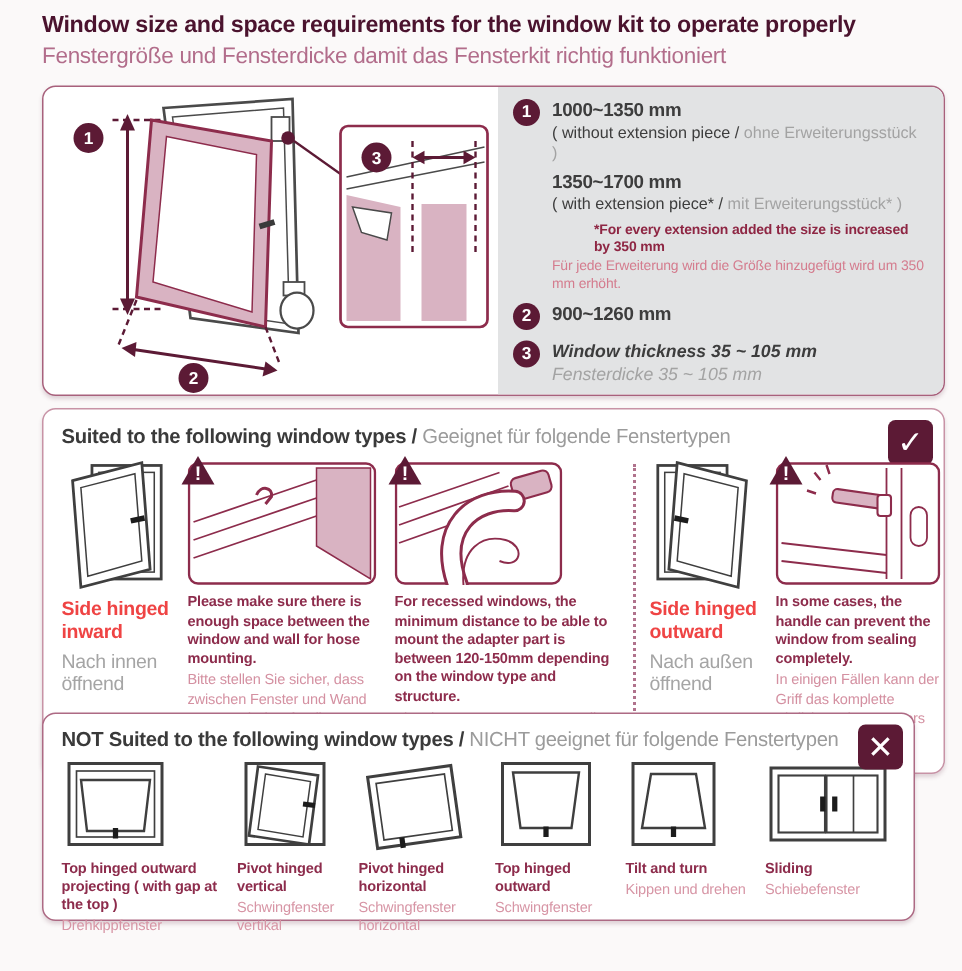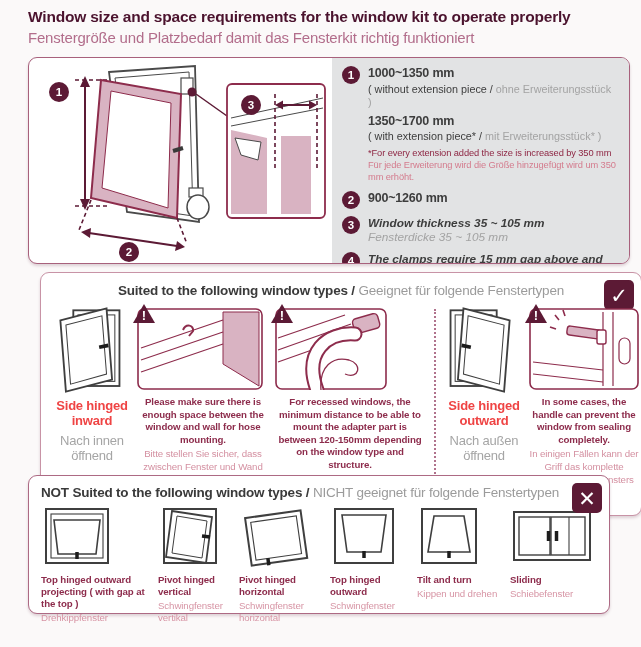--- a/index.html
+++ b/index.html
@@ -24,27 +24,27 @@
   #p1-right{flex:1;background:#e2e3e4;padding:8px 12px 4px 10px;border-radius:0 7px 7px 0;}
   .spec{display:flex;gap:8px;margin-bottom:7px;}
   .badge{width:18px;height:18px;border-radius:50%;background:#5c1a35;color:#fff;
          font-size:11.5px;font-weight:bold;display:flex;align-items:center;justify-content:center;
          flex:0 0 18px;margin-top:0;}
   .spec-body{font-size:12px;color:#3d3d3d;line-height:1.25;}
   .mm{font-size:12.5px;font-weight:bold;color:#3d3d3d;letter-spacing:-0.2px;}
   .paren{font-size:10.8px;color:#3d3d3d;margin-top:1px;}
   .gray{color:#a3a3a3;}
   .mm2{margin-top:4px;}
-  .note-en{font-size:9.3px;font-weight:normal;color:#8e2643;margin-top:4px;letter-spacing:-0.1px;}
+  .note-en{font-size:9.3px;font-weight:bold;color:#8e2643;margin-top:4px;letter-spacing:-0.1px;margin-left:28px;}
   .note-de{font-size:9.3px;color:#d47c8e;margin-top:1px;letter-spacing:-0.1px;}
   .spec-inline-en{font-weight:bold;font-size:11.8px;font-style:italic;}
   .spec-inline-de{color:#a3a3a3;font-size:11.8px;font-style:italic;}
 
   
-  #p2{left:40px;top:272px;width:602px;height:244px;border:1px solid #c893a6;padding:10px 12px;text-align:center;}
+  #p2{left:28px;top:272px;width:602px;height:244px;border:1px solid #c893a6;padding:10px 12px;}
   #p3{left:28px;top:475px;width:582px;height:139px;border:1.2px solid #ad6a84;padding:9px 12px;}
   .sec-hdr{font-size:13.5px;letter-spacing:-0.2px;}
   .sec-hdr .en{font-weight:bold;color:#3a3a3a;}
   .sec-hdr .de{color:#9b9b9b;}
   .markbox{position:absolute;top:7px;right:7px;width:30px;height:30px;background:#5c1a35;
            border-radius:5px;color:#fff;display:flex;align-items:center;justify-content:center;
            font-size:21px;line-height:1;}
 
   
   .suited-row{display:flex;margin-top:7px;gap:6px;}
@@ -73,21 +73,21 @@
   .ns5{width:88px;flex:0 0 88px;}
   .ns6{flex:1;}
   .ns-en{font-size:9.7px;font-weight:bold;color:#8d2c4c;line-height:1.25;margin-top:6px;letter-spacing:-0.1px;}
   .ns-de{font-size:9.7px;color:#d795a5;line-height:1.25;margin-top:2px;letter-spacing:-0.1px;}
 </style>
 </head>
 <body>
 
 <div class="hdr">
   <div class="en">Window size and space requirements for the window kit to operate properly</div>
-  <div class="de">Fenstergröße und Platzbedarf damit das Fensterkit richtig funktioniert</div>
+  <div class="de">Fenstergröße und Fensterdicke damit das Fensterkit richtig funktioniert</div>
 </div>
 
 <div class="panel" id="p1">
   <div id="p1-left">
     <svg width="303" height="204" viewBox="0 0 303 204">
 
       <path d="M46,22 H80" stroke="#5c1a35" stroke-width="1.6" stroke-dasharray="4 3" fill="none"></path>
       <path d="M46,148 H80" stroke="#5c1a35" stroke-width="1.6" stroke-dasharray="4 3" fill="none"></path>
       <line x1="56" y1="28" x2="56" y2="142" stroke="#5c1a35" stroke-width="2"></line>
       <polygon points="56,18 51,29 61,29" fill="#5c1a35"></polygon>

